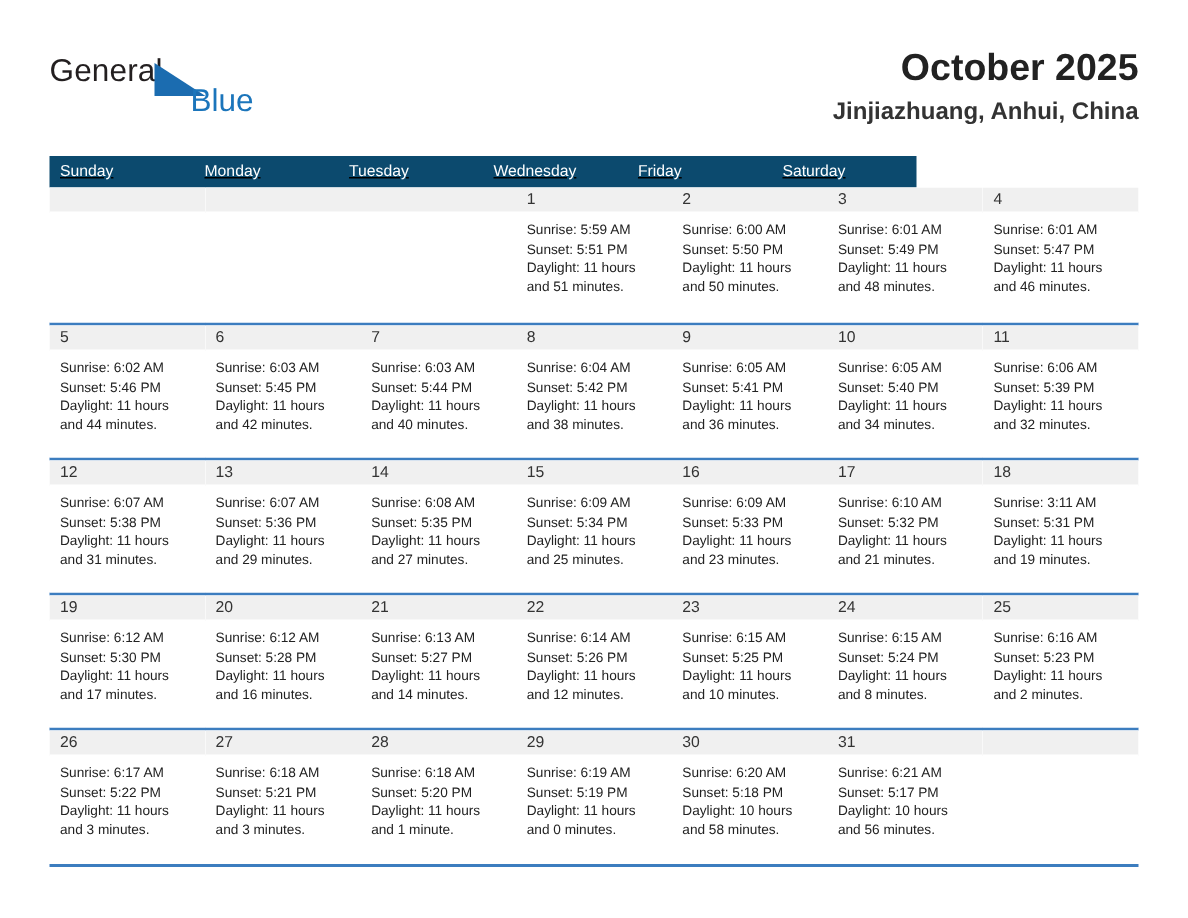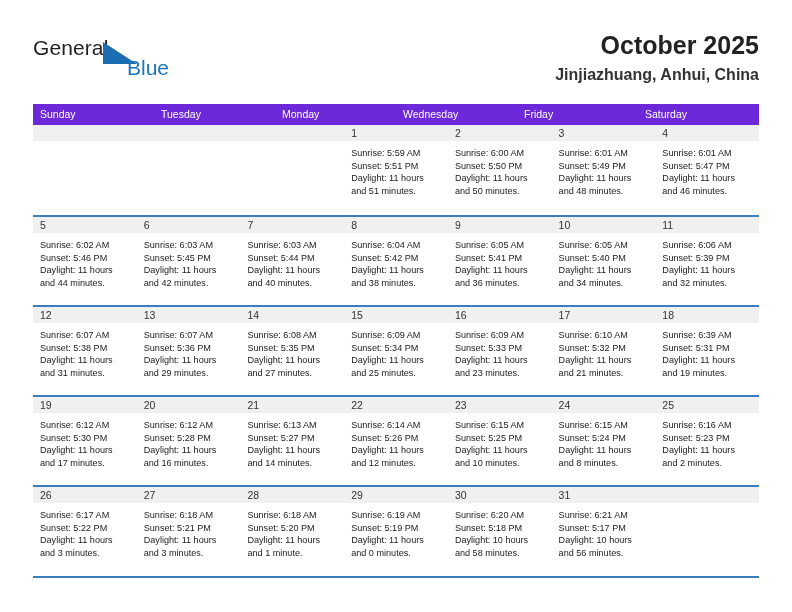--- a/index.html
+++ b/index.html
@@ -82,23 +82,24 @@
 
   
   .calendar {
     position: absolute;
     left: 33px;
     top: 104px;
     width: 726px;
   }
   .dow-row {
     display: flex;
-    width: 726px;
+    width: 578px;
     height: 21px;
-    background: #6d28d9;
+    background: #0c4a6e;
+    text-decoration: underline;
   }
   .dow-cell {
     flex: 1 1 0;
     color: #ffffff;
     font-size: 10.5px;
     line-height: 21px;
     padding-left: 7px;
     box-sizing: border-box;
     overflow: hidden;
     white-space: nowrap;
@@ -172,22 +173,22 @@
       <div class="cal-title">October 2025</div>
       <div class="cal-subtitle">Jinjiazhuang, Anhui, China</div>
     </div>
 
   </div>
 
   <div class="calendar">
 
     <div class="dow-row">
       <div class="dow-cell">Sunday</div>
+      <div class="dow-cell">Monday</div>
       <div class="dow-cell">Tuesday</div>
-      <div class="dow-cell">Monday</div>
       <div class="dow-cell">Wednesday</div>
       <div class="dow-cell">Friday</div>
       <div class="dow-cell">Saturday</div>
     </div>
 
     <div class="week-row first">
       <div class="day-cell empty">
         <div class="daynum-band">
             <span class="daynum"></span>
           </div>
@@ -411,21 +412,21 @@
           <div class="info-line">Sunset: 5:32 PM</div>
           <div class="info-line">Daylight: 11 hours</div>
           <div class="info-line">and 21 minutes.</div>
         </div>
       </div>
       <div class="day-cell">
         <div class="daynum-band">
             <span class="daynum">18</span>
           </div>
         <div class="info">
-          <div class="info-line">Sunrise: 6:39 AM</div>
+          <div class="info-line">Sunrise: 3:11 AM</div>
           <div class="info-line">Sunset: 5:31 PM</div>
           <div class="info-line">Daylight: 11 hours</div>
           <div class="info-line">and 19 minutes.</div>
         </div>
       </div>
     </div>
 
     <div class="week-row">
       <div class="day-cell">
         <div class="daynum-band">

